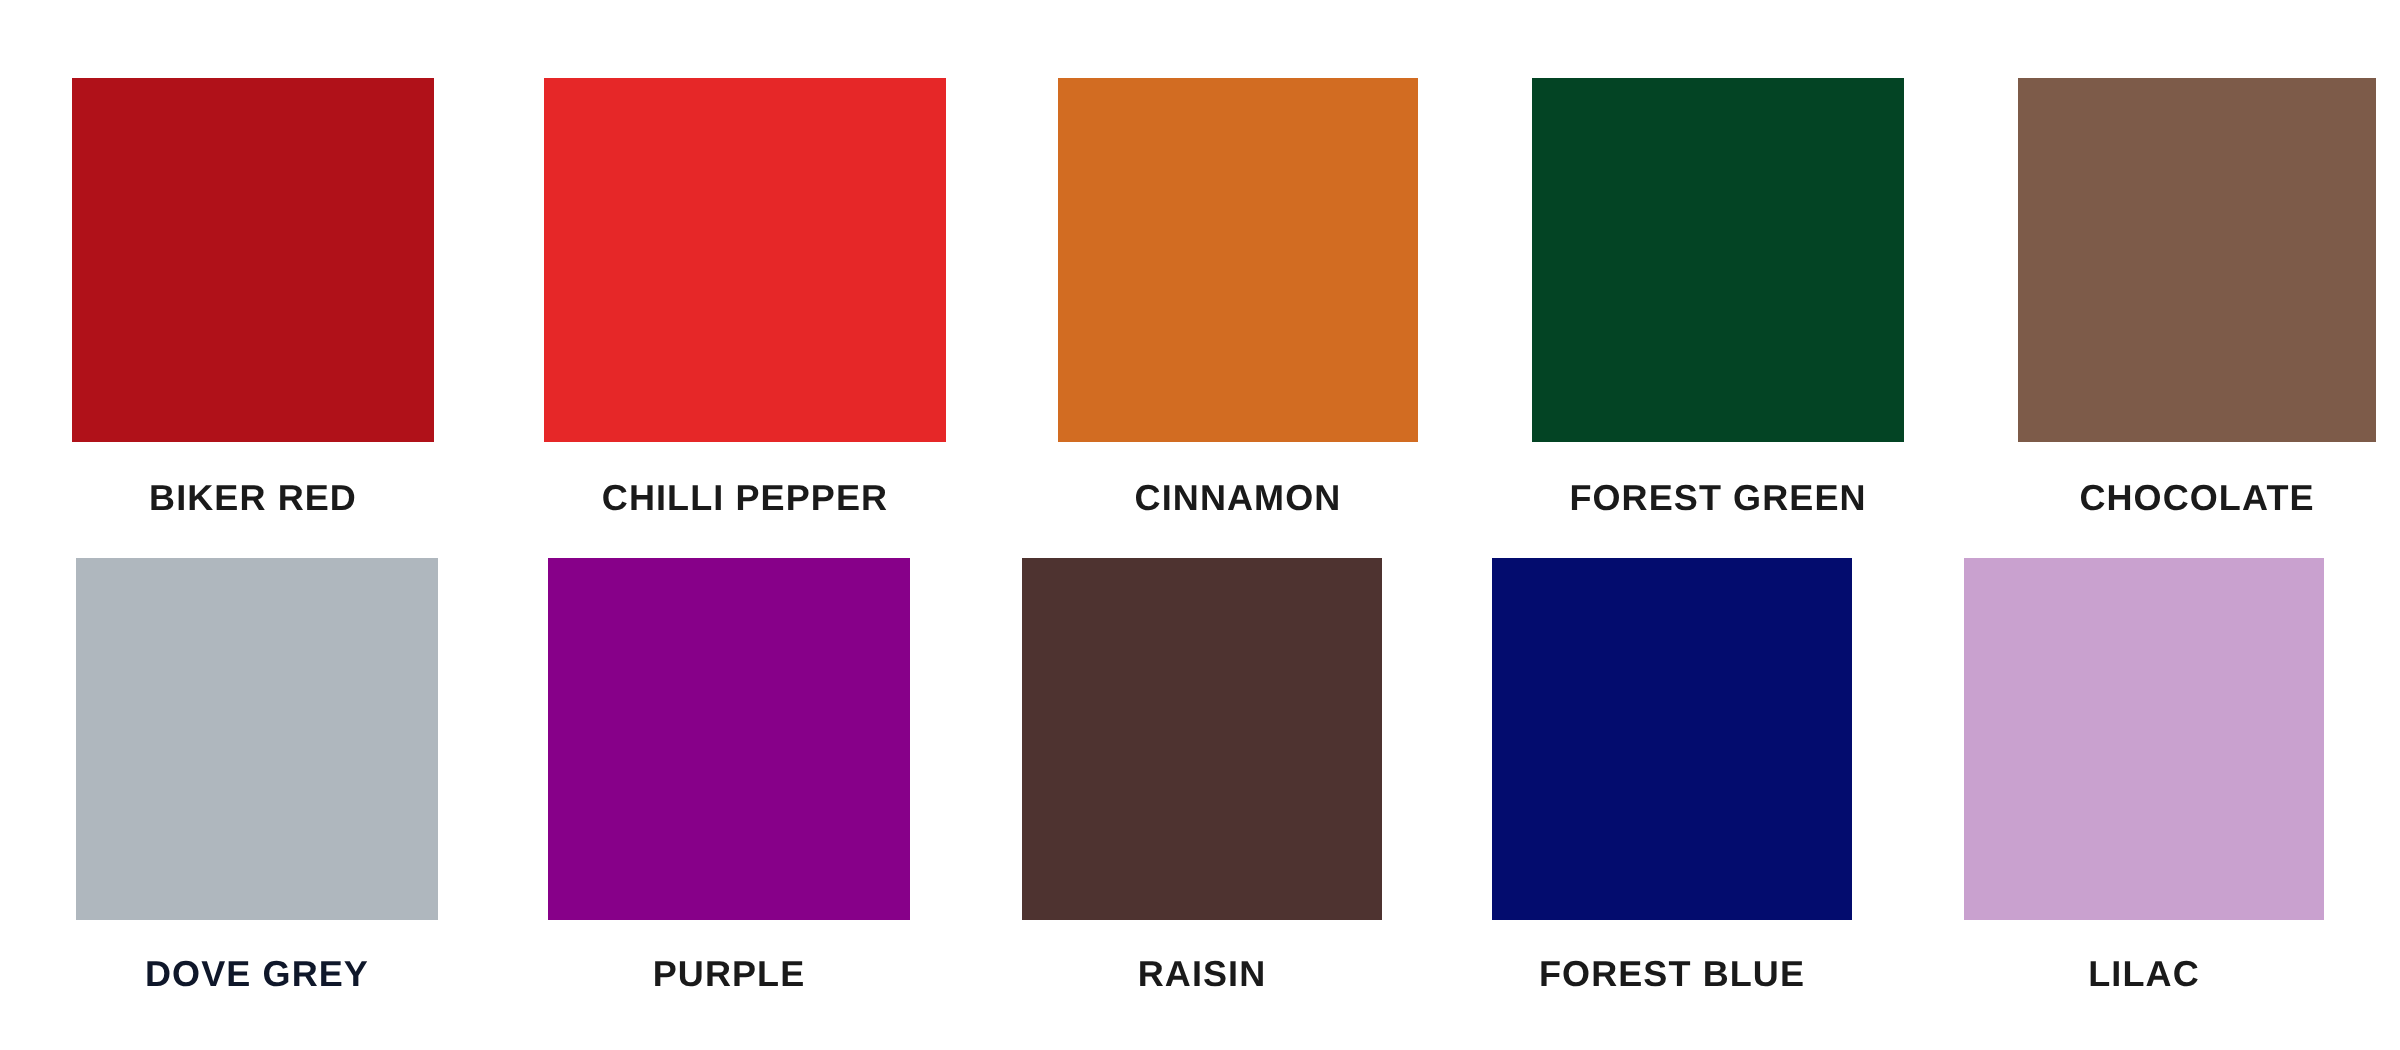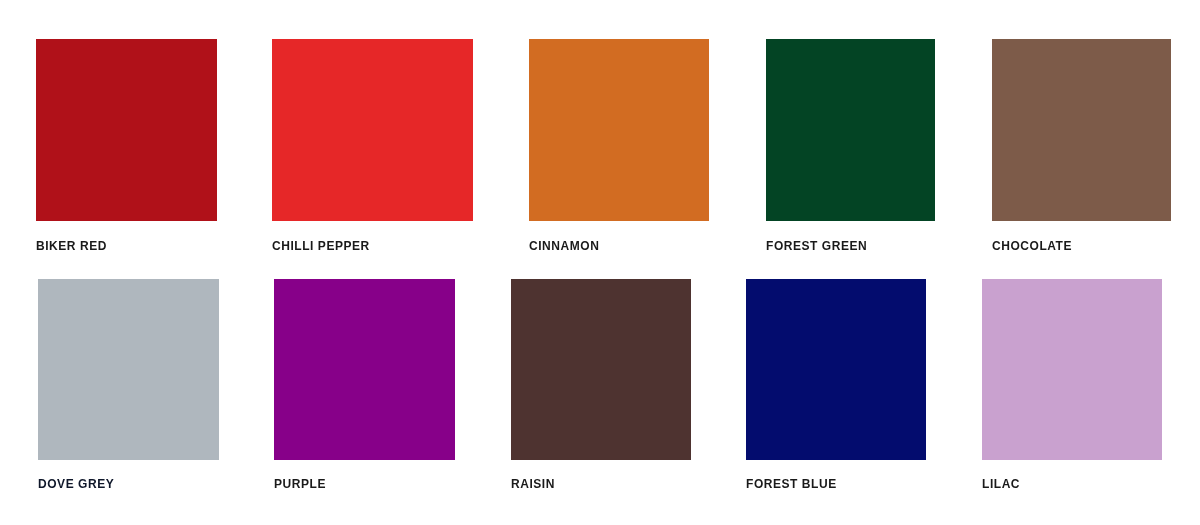--- a/index.html
+++ b/index.html
@@ -39,22 +39,22 @@
 
   .swatch-chip {
     display: block;
     width: 100%;
     background-color: #cccccc;
   }
 
   .swatch-label {
     display: block;
     width: 100%;
-    text-align: left;
-    font-size: 12px;
+    text-align: center;
+    font-size: 18px;
     font-weight: bold;
     letter-spacing: 0.55px;
     color: #1a1a1a;
     line-height: 1;
     white-space: nowrap;
   }
 
   .row-1 .swatch-chip { height: 182px; }
   .row-1 .swatch-label { margin-top: 19px; }
 
@@ -72,21 +72,21 @@
       <span class="swatch-label" style="color: rgb(26, 26, 26);">BIKER RED</span>
     </div>
     <div class="swatch-cell" style="width: 201px; margin-left: 55px;">
       <span class="swatch-chip" style="background-color: rgb(230, 39, 40);"></span>
       <span class="swatch-label" style="color: rgb(26, 26, 26);">CHILLI PEPPER</span>
     </div>
     <div class="swatch-cell" style="width: 180px; margin-left: 56px;">
       <span class="swatch-chip" style="background-color: rgb(210, 108, 34);"></span>
       <span class="swatch-label" style="color: rgb(26, 26, 26);">CINNAMON</span>
     </div>
-    <div class="swatch-cell" style="width: 169px; margin-left: 57px;">
+    <div class="swatch-cell" style="width: 186px; margin-left: 57px;">
       <span class="swatch-chip" style="background-color: rgb(3, 68, 36);"></span>
       <span class="swatch-label" style="color: rgb(26, 26, 26);">FOREST GREEN</span>
     </div>
     <div class="swatch-cell" style="width: 179px; margin-left: 57px;">
       <span class="swatch-chip" style="background-color: rgb(125, 91, 73);"></span>
       <span class="swatch-label" style="color: rgb(26, 26, 26);">CHOCOLATE</span>
     </div>
   </div>
 
   <div class="swatch-row row-2">

